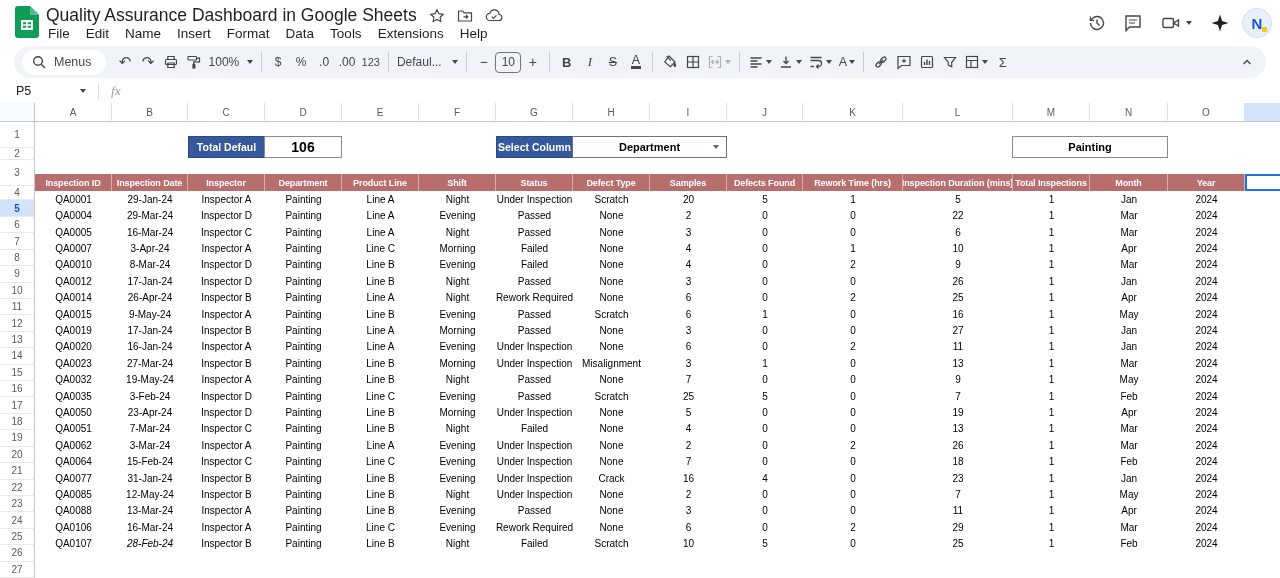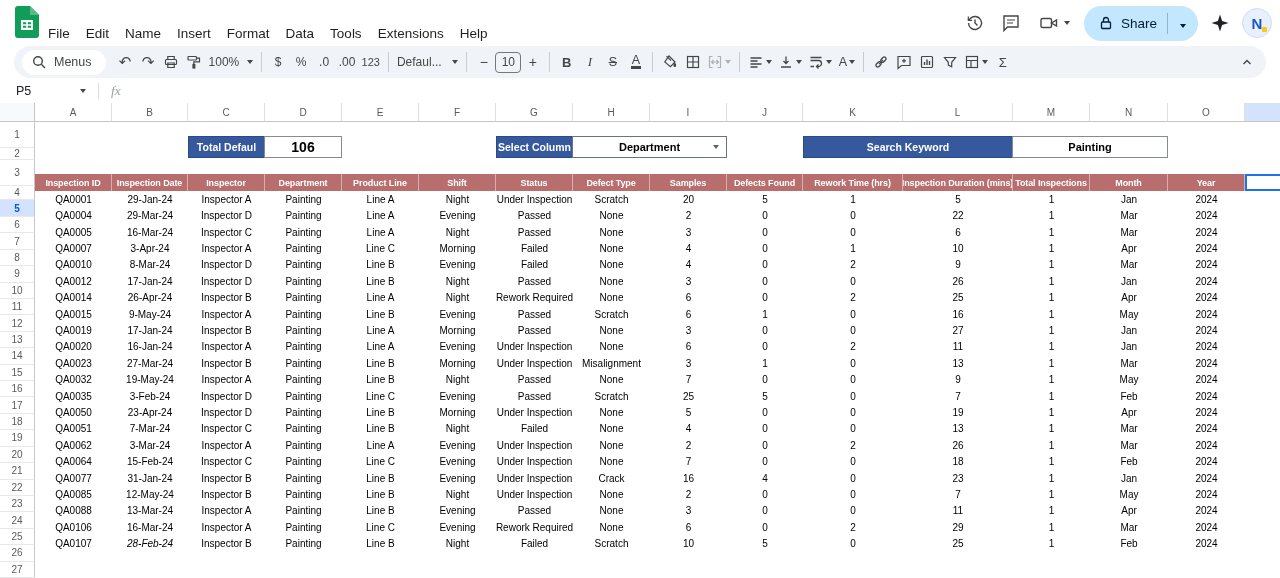--- a/index.html
+++ b/index.html
@@ -94,20 +94,40 @@
 </head>
 <body>
 
 <div class="topbar">
   <div class="logo">
     <svg viewBox="0 0 24 32" class="" width="24" height="32">
       <path fill="#0f9d58" d="M15 0H3a3 3 0 0 0-3 3v26a3 3 0 0 0 3 3h18a3 3 0 0 0 3-3V9z"></path>
       <path fill="#58b98a" d="M15 0l9 9h-9z"></path>
       <path fill="#fff" d="M6 14h12v10H6zm2 2.2v2h3.2v-2zm4.8 0v2H16v-2zm-4.8 3.6v2h3.2v-2zm4.8 0v2H16v-2z"></path>
     </svg>
+  </div>
+  <div class="doc-title-row">
+    <span class="doc-title">Quality Assurance Dashboard in Google Sheets</span>
+    <span class="titleicon">
+      <svg class="s16" viewBox="0 0 16 16" fill="none" stroke="#444746" stroke-width="1.2">
+          <path d="M8 1.8l1.9 3.9 4.3.6-3.1 3 .7 4.2L8 11.5l-3.8 2 .7-4.2-3.1-3 4.3-.6z"></path>
+        </svg>
+    </span>
+    <span class="titleicon">
+      <svg class="s16" viewBox="0 0 16 16" fill="none" stroke="#444746" stroke-width="1.2">
+          <path d="M1.5 3h4.2L7 4.8h7.5v8.2h-13z"></path>
+          <path d="M6.5 8.8h4M9 7l1.8 1.8L9 10.6"></path>
+        </svg>
+    </span>
+    <span class="titleicon">
+      <svg class="s18" viewBox="0 0 18 18" fill="none" stroke="#444746" stroke-width="1.2">
+          <path d="M5 13.5a3.6 3.6 0 0 1-.2-7.2 4.7 4.7 0 0 1 9.2 1A2.9 2.9 0 0 1 13.5 13.5z"></path>
+          <path d="M6.8 9.7l1.6 1.6 3-3"></path>
+        </svg>
+    </span>
   </div>
   <div class="menubar">
     <span class="menu-item">File</span>
     <span class="menu-item">Edit</span>
     <span class="menu-item">Name</span>
     <span class="menu-item">Insert</span>
     <span class="menu-item">Format</span>
     <span class="menu-item">Data</span>
     <span class="menu-item">Tools</span>
     <span class="menu-item">Extensions</span>
@@ -127,31 +147,20 @@
           <path d="M6 7h8M6 10h6" stroke-width="1.2"></path>
         </svg>
     </span>
     <span class="cam-group">
       <svg class="s20" viewBox="0 0 20 20" fill="none" stroke="#444746" stroke-width="1.4">
           <rect x="2" y="5.5" width="10.5" height="9" rx="1.5"></rect>
           <path d="M12.5 10l5-3v6z"></path>
         </svg>
       <span class="caret"></span>
     </span>
-    <div class="share-pill">
-      <span class="share-main">
-        <svg class="s16" viewBox="0 0 16 16" fill="none" stroke="#001d35" stroke-width="1.3">
-            <rect x="3.5" y="7" width="9" height="6.5" rx="1"></rect>
-            <path d="M5.5 7V5a2.5 2.5 0 0 1 5 0v2"></path>
-          </svg>
-        <span class="share-label">Share</span>
-      </span>
-      <span class="share-div"></span>
-      <span class="share-caret"><span class="caret" style="border-top-color:#001d35"></span></span>
-    </div>
     <span class="iconbtn">
       <svg class="s20" viewBox="0 0 20 20" fill="#202124">
           <path d="M10 1.5l2.1 6.4 6.4 2.1-6.4 2.1L10 18.5l-2.1-6.4-6.4-2.1 6.4-2.1z"></path>
         </svg>
     </span>
     <span class="avatar">
         <span>N</span>
       </span>
   </div>
 </div>
@@ -355,21 +364,20 @@
   <div class="content">
     <div class="row-e2"></div>
     <div class="row-ctrl">
       <div class="ctrl-label" style="left:153px;width:77px">Total Defaul</div>
       <div class="ctrl-value" style="left:229px;width:78px;font-size:14px">106</div>
       <div class="ctrl-label" style="left:461px;width:77px">Select Column</div>
       <div class="ctrl-value" style="left:537px;width:155px;font-size:11px;border-color:#6b7280">
         <span>Department</span>
         <span class="caret dd-caret"></span>
       </div>
-      <div class="ctrl-label" style="left:768px;width:210px">Search Keyword</div>
       <div class="ctrl-value" style="left:977px;width:156px;font-size:11px">Painting</div>
     </div>
     <div class="row-e4"></div>
     <div class="thead">
 
       <div class="th" style="width: 77px;">Inspection ID</div>
         <div class="th" style="width: 76px;">Inspection Date</div>
         <div class="th" style="width: 77px;">Inspector</div>
         <div class="th" style="width: 77px;">Department</div>
         <div class="th" style="width: 77px;">Product Line</div>

